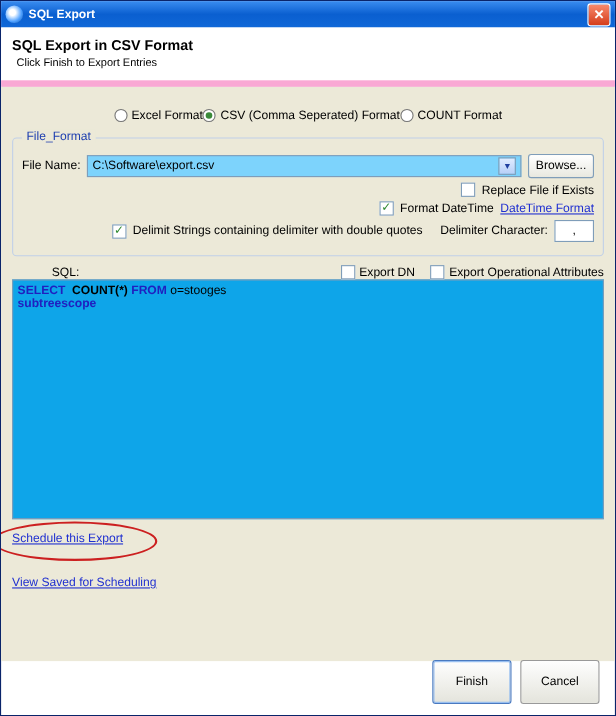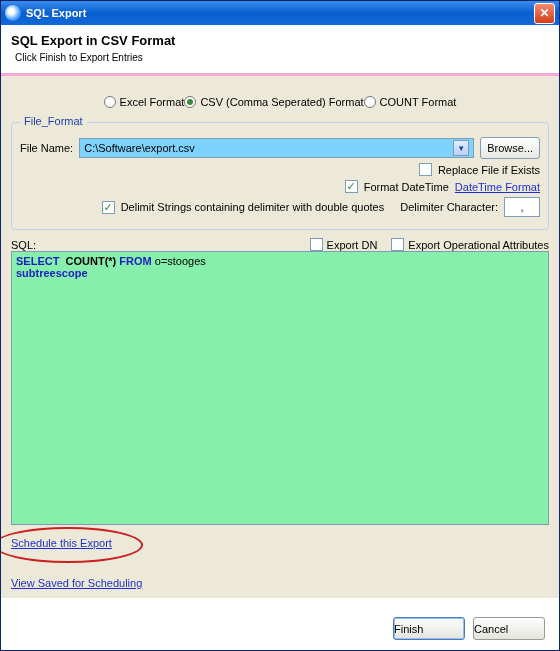--- a/index.html
+++ b/index.html
@@ -2,49 +2,49 @@
 <html><head>
 <meta charset="utf-8">
 <style>
   * { box-sizing: border-box; font-family: Tahoma, Arial, sans-serif; font-size: 11px; }
   body { margin: 0; background: #fff; }
   .window { width: 560px; height: 651px; border: 1px solid #0a246a; background: #fff; position: relative; overflow: hidden; }
   .titlebar { height: 24px; background: linear-gradient(to bottom, #3a8cf0 0%, #0a5fd0 50%, #1068d8 100%); display: flex; align-items: center; padding: 0 4px; color: #fff; font-weight: bold; }
   .titlebar .ticon { width: 16px; height: 16px; background: radial-gradient(circle at 40% 40%, #fff 20%, #4ea0ff 60%, #1050a0 100%); border-radius: 50%; margin-right: 5px; }
   .titlebar .title { flex: 1; }
   .closebtn { width: 21px; height: 21px; background: linear-gradient(to bottom, #f88a6d, #d43c1a); border: 1px solid #fff; border-radius: 3px; display: flex; align-items: center; justify-content: center; color: #fff; font-weight: bold; cursor: pointer; font-size: 12px; }
-  .banner { padding: 8px 10px 10px 10px; border-bottom: 3px solid #f9a8d4; background: #fff; }
+  .banner { padding: 8px 10px 10px 10px; border-bottom: 6px solid #f9a8d4; background: #fff; }
   .banner-title { font-size: 13px; font-weight: bold; margin-bottom: 4px; }
   .banner-sub { font-size: 10px; margin-left: 4px; }
   .content { background: #ece9d8; padding: 10px; height: 522px; }
   .format-row { display: flex; justify-content: center; gap: 0; padding: 10px 0 14px 0; }
   .radio { display: flex; align-items: center; gap: 4px; }
   .radio-circle { width: 12px; height: 12px; border: 1px solid #777; border-radius: 50%; background: #fff; display: flex; align-items: center; justify-content: center; }
   .radio-circle.sel::after { content: ""; width: 6px; height: 6px; background: #3a8a3a; border-radius: 50%; }
   .fieldset { border: 1px solid #c0d0e8; border-radius: 4px; padding: 10px 8px 8px 8px; position: relative; margin-bottom: 8px; }
   .legend { position: absolute; top: -8px; left: 8px; background: #ece9d8; padding: 0 4px; color: #2040b0; }
   .row { display: flex; align-items: center; gap: 6px; margin: 4px 0; justify-content: flex-end; }
   .lbl { }
   .textinput { flex: 1; height: 20px; border: 1px solid #7f9db9; background: #7dd3fc; padding: 0 4px; display: flex; align-items: center; justify-content: space-between; }
   .combo-arrow { width: 16px; height: 16px; background: linear-gradient(to bottom, #e0ecff, #b8d0f8); border: 1px solid #7f9db9; display: flex; align-items: center; justify-content: center; font-size: 8px; color: #2040a0; cursor: pointer; }
   .btn-sm { height: 22px; padding: 0 6px; border: 1px solid #7f9db9; background: linear-gradient(to bottom, #fff, #e8e8e0); cursor: pointer; border-radius: 3px; display: flex; align-items: center; }
   .chk { width: 13px; height: 13px; border: 1px solid #7f9db9; background: #fff; display: flex; align-items: center; justify-content: center; font-size: 11px; color: #2f8a2f; line-height: 1; }
   .link { color: #2030d0; text-decoration: underline; cursor: pointer; }
   .delim-input { width: 36px; height: 20px; border: 1px solid #7f9db9; background: #fff; text-align: center; }
   .sql-row { display: flex; align-items: center; margin-top: 6px; }
-  .sql-row .lbl { flex: 0 0 auto; }
+  .sql-row .lbl { flex: 0 0 auto; margin-left: 36px; }
   .sql-row .spacer { flex: 1; }
-  .sql-area { border: 1px solid #7f9db9; background: #86efac; height: 274px; padding: 3px 4px; overflow: auto; }
+  .sql-area { border: 1px solid #7f9db9; background: #0ea5e9; height: 218px; padding: 3px 4px; overflow: auto; }
   .sql-area .kw { color: #2020c0; font-weight: bold; }
   .sql-area .fn { font-weight: bold; }
   .sql-area .sub { color: #2020c0; font-weight: bold; }
   .schedule-row { margin-top: 12px; display: flex; gap: 28px; position: relative; flex-direction: column; }
   .annot-ellipse { position: absolute; border: 2px solid #cc2020; border-radius: 50%; pointer-events: none; }
   .btnbar { position: absolute; bottom: 10px; right: 14px; display: flex; gap: 8px; }
-  .btn { width: 72px; height: 23px; border: 1px solid #999; background: linear-gradient(to bottom, #fefefe, #e4e4dc); border-radius: 3px; cursor: pointer; display: flex; align-items: center; }
+  .btn { width: 72px; height: 40px; border: 1px solid #999; background: linear-gradient(to bottom, #fefefe, #e4e4dc); border-radius: 3px; cursor: pointer; display: flex; align-items: center; justify-content: center; }
   .btn.default { border: 1px solid #4a7ac0; box-shadow: 0 0 0 1px #98bff0 inset; }
 </style>
 </head>
 <body>
 
 <div class="window">
   <div class="titlebar">
     <div class="ticon"></div>
     <span class="title">SQL Export</span>
     <div class="closebtn">✕</div>

